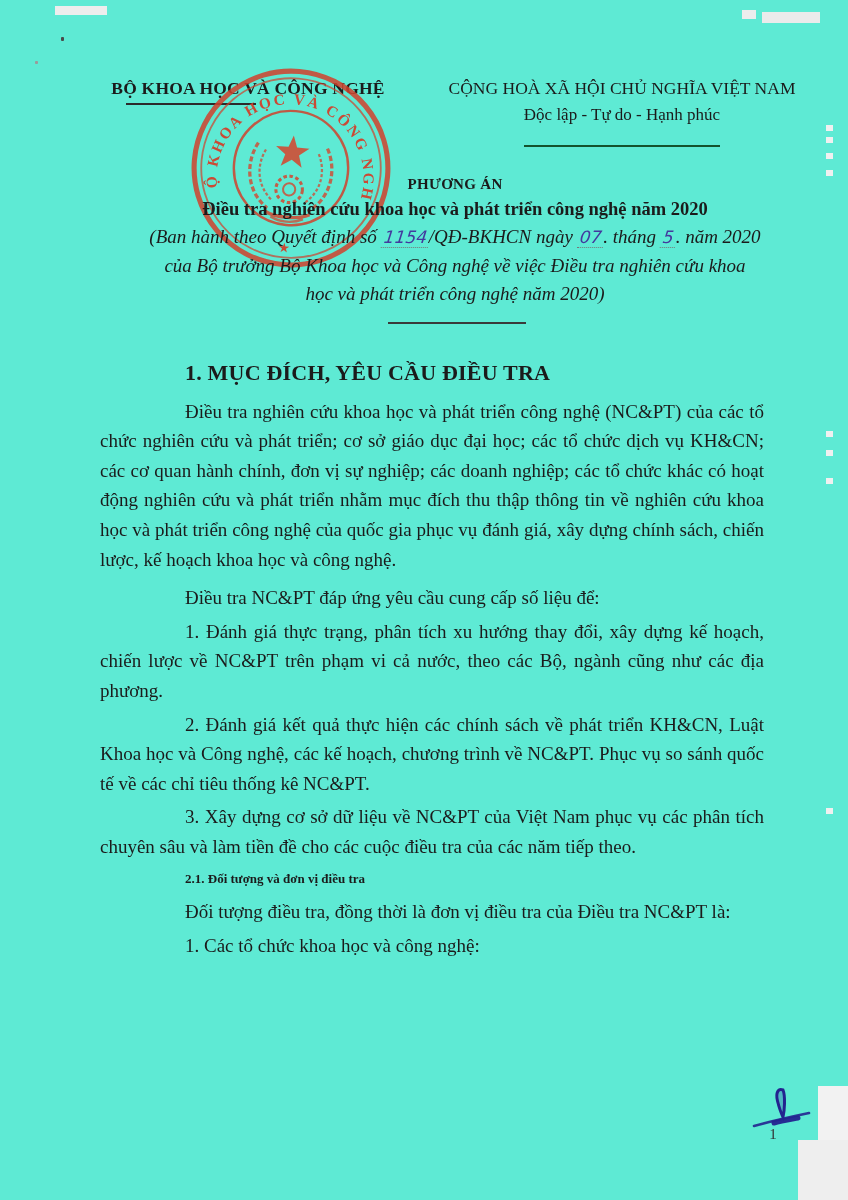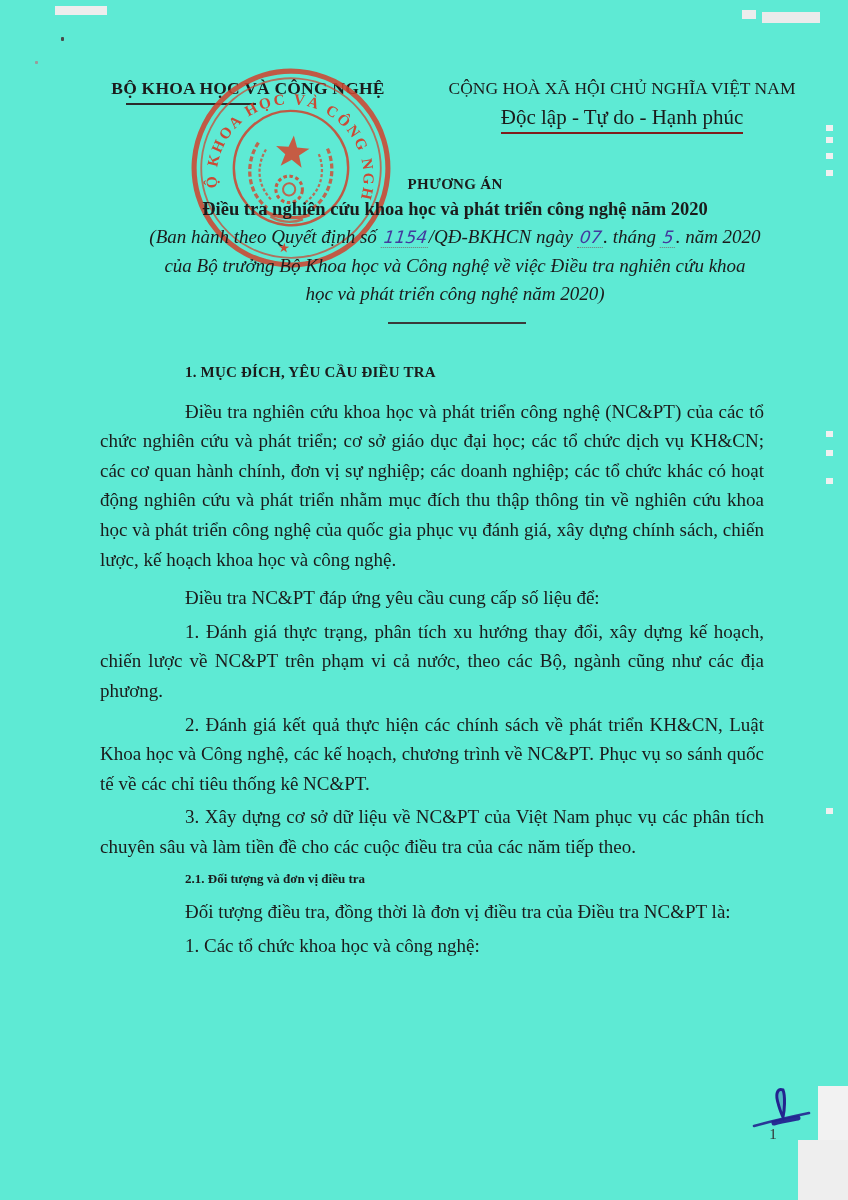--- a/index.html
+++ b/index.html
@@ -23,22 +23,22 @@
   .header-left .org-underline {
     width: 130px; height: 2px; background: #2b2b2b;
     margin: 4px 0 0 28px;
   }
   .header-right {
     position: absolute; left: 424px; top: 78px; width: 396px;
     text-align: center; font-weight: normal;
   }
   .header-right .country { font-size: 17.5px; white-space: nowrap; }
   .header-right .motto {
-    display: inline-block; font-size: 21px; margin-top: 6px;
-    padding-bottom: 2px; border-bottom: 2px solid #7f1d1d;
+    display: inline-block; font-size: 17px; margin-top: 6px;
+    padding-bottom: 20px; border-bottom: 2px solid #14532d;
     white-space: nowrap;
   }
 
   
   .seal {
     position: absolute; left: 189px; top: 64px;
     width: 204px; height: 204px; opacity: 0.94;
   }
 
   
@@ -65,21 +65,21 @@
     background: #3a3a3a;
   }
 
   
   .body-text {
     position: absolute; left: 100px; top: 352px; width: 664px;
     font-size: 19px; line-height: 29.6px;
   }
   .body-text p { margin: 4px 0 0; text-align: justify; text-indent: 85px; }
   .sec-heading {
-    font-size: 15px; font-weight: bold; margin: 6px 0 0 85px;
+    font-size: 22px; font-weight: bold; margin: 6px 0 0 85px;
     letter-spacing: 0.2px;
   }
   .sub-heading { font-size: 13px; font-weight: bold; margin: 2px 0 0 85px; }
   .gap-top { margin-top: 9px !important; }
 
   
   .paraph { position: absolute; left: 750px; top: 1086px; width: 64px; height: 44px; }
   .page-number {
     position: absolute; left: 762px; top: 1126px; width: 22px;
     text-align: center; font-size: 15px; color: #333;

